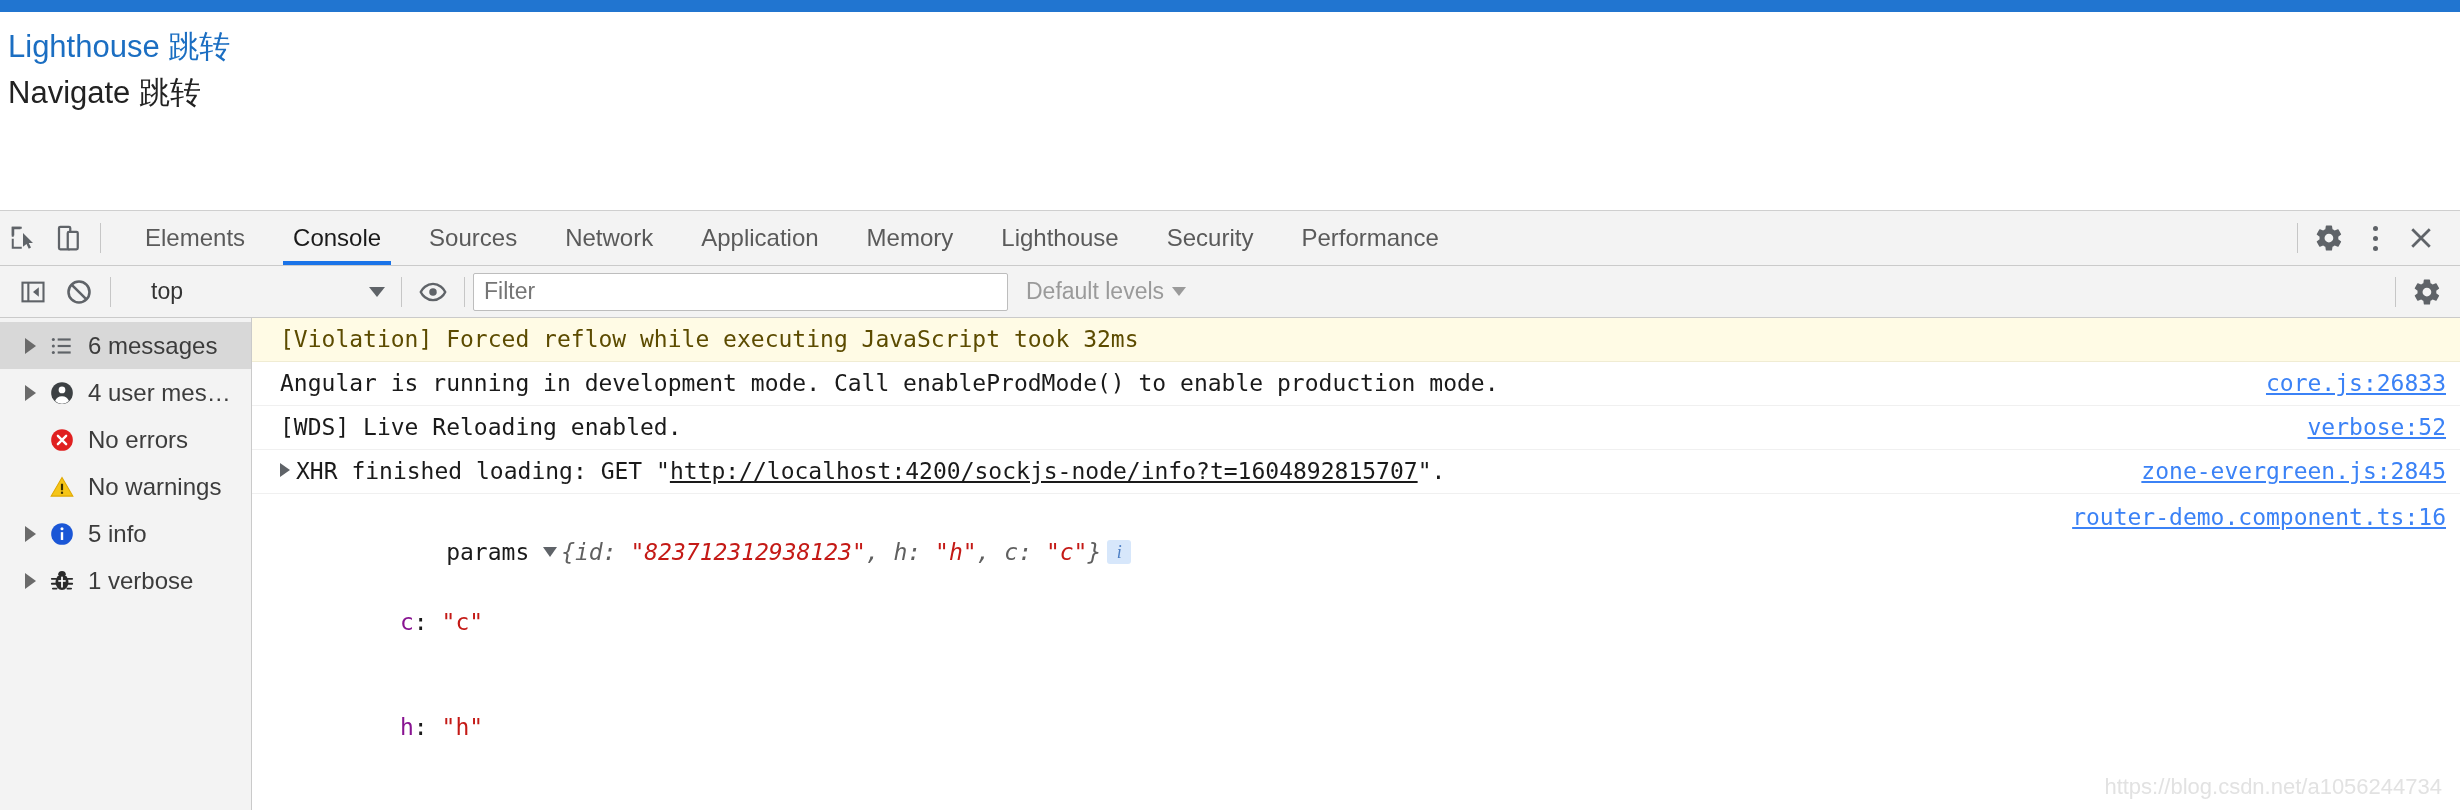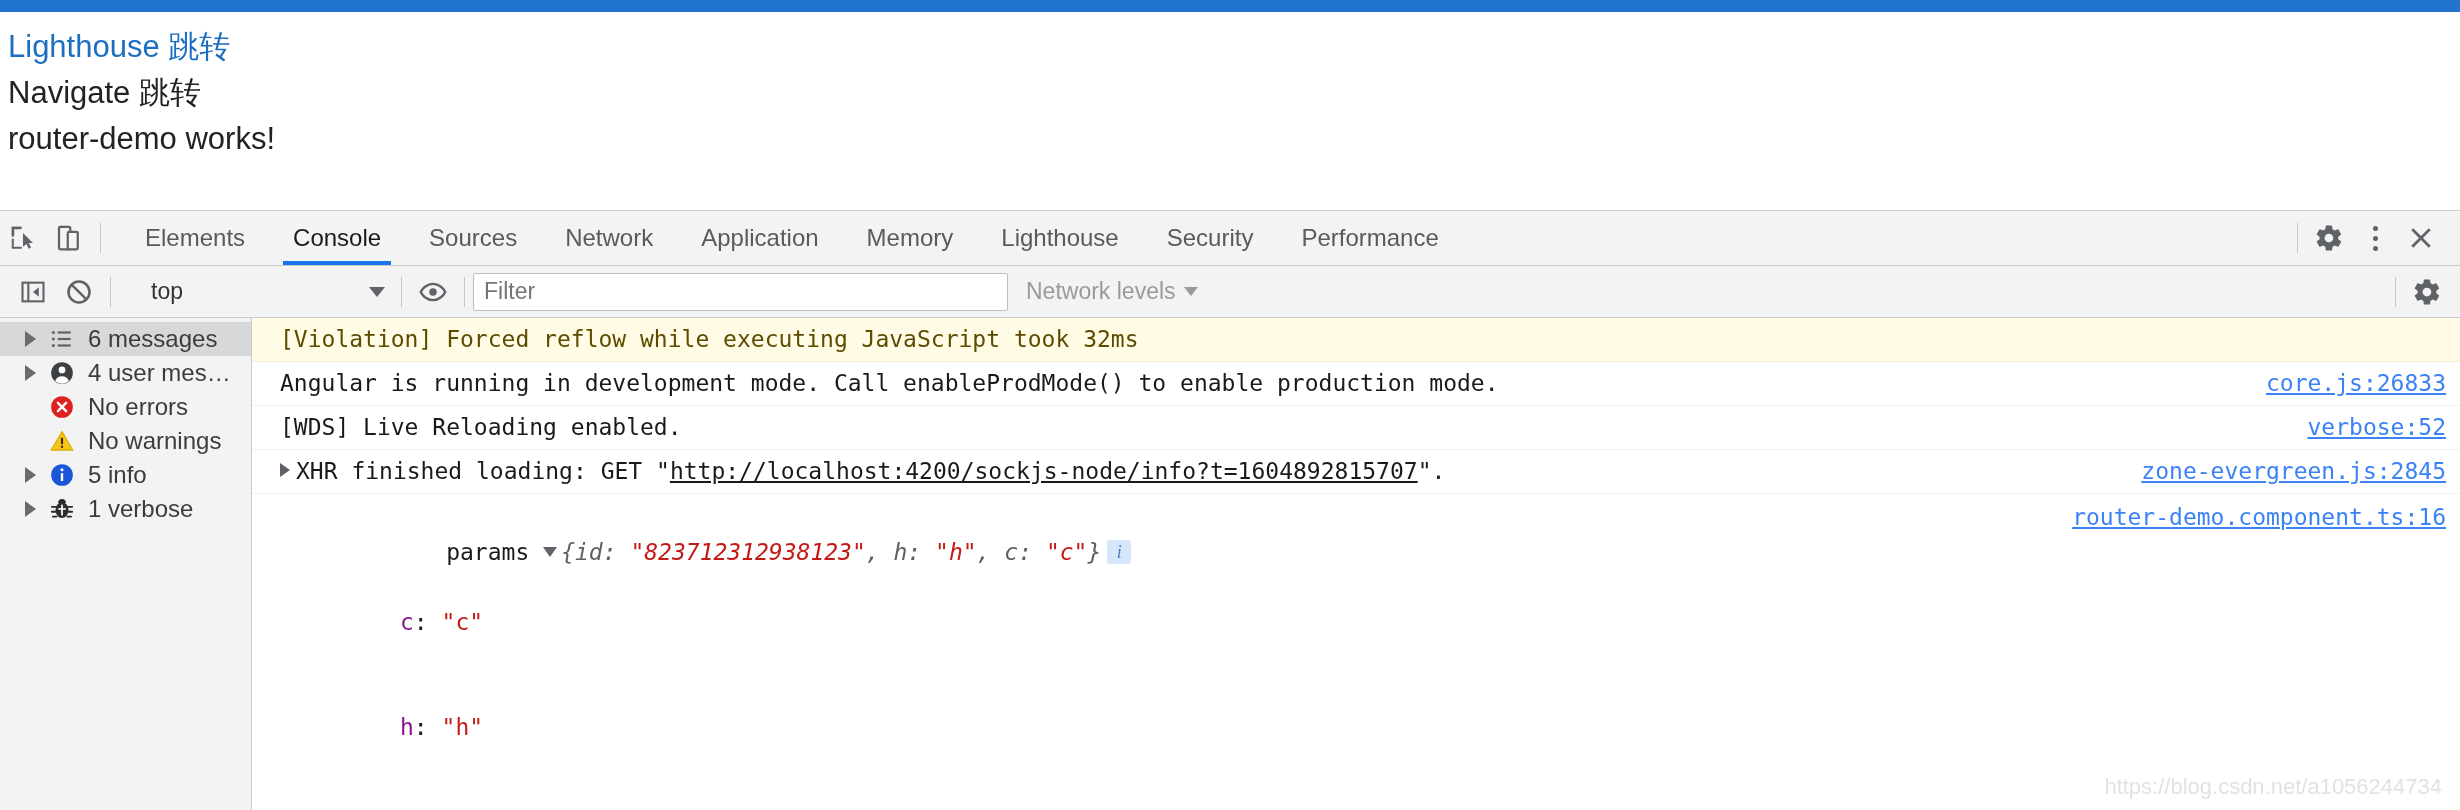--- a/index.html
+++ b/index.html
@@ -83,21 +83,21 @@
 
   
   .console-body { flex: 1 1 auto; display: flex; min-height: 0; position: relative; }
 
   
   .console-sidebar {
     width: 252px; background: #f3f3f3; border-right: 1px solid #cacaca;
     padding-top: 4px; flex: 0 0 auto;
   }
   .side-item {
-    display: flex; align-items: center; height: 34px; padding-left: 18px;
+    display: flex; align-items: center; height: 47px; padding-left: 18px;
     font-size: 24px; color: #3c3c3c; cursor: pointer; gap: 0;
     white-space: nowrap;
   }
   .side-item.selected { background: #d8d8d8; }
   .side-arrow {
     width: 24px; display: flex; align-items: center; justify-content: center;
     flex: 0 0 24px;
   }
   .side-arrow i {
     width: 0; height: 0; border-top: 8px solid transparent;
@@ -164,21 +164,20 @@
 </head>
 <body>
 
 <div id="app">
 
   <div class="browser-top-bar"></div>
 
   <div class="page-area">
     <div class="page-line page-link">Lighthouse 跳转</div>
     <div class="page-line">Navigate 跳转</div>
-    <div class="page-line">router-demo works!</div>
   </div>
 
   <div class="devtools">
 
     <div class="tabstrip">
       <div class="tb-icon-btn">
         <svg width="30" height="30" viewBox="0 0 24 24">
           <path d="M3 3h7v2H5v5H3V3z" fill="#5f6368"></path>
           <path d="M3 12h2v7h5v2H3v-9z" fill="none"></path>
           <path d="M3 3h8v1.6H4.6V11H3V3zm0 9.5h1.6V19H11v1.6H3V12.5z" fill="#5f6368"></path>
@@ -253,21 +252,21 @@
         <svg width="28" height="28" viewBox="0 0 24 24">
           <path d="M12 5C6.5 5 2.7 9.3 1.5 12c1.2 2.7 5 7 10.5 7s9.3-4.3 10.5-7C21.3 9.3 17.5 5 12 5z" fill="none" stroke="#5f6368" stroke-width="2"></path>
           <circle cx="12" cy="12" r="3.2" fill="#5f6368"></circle>
         </svg>
       </div>
       <div class="tb-sep"></div>
 
       <input class="filter-input" type="text" placeholder="Filter" style="">
 
       <div class="levels">
-        <span>Network levels</span>
+        <span>Default levels</span>
         <span class="tri"></span>
       </div>
 
       <div class="toolbar-right">
         <div class="tb-sep"></div>
         <div class="tb-icon-btn">
           <svg width="30" height="30" viewBox="0 0 24 24">
             <path fill="#5f6368" d="M19.4 13c.04-.32.06-.66.06-1s-.02-.68-.07-1l2.11-1.65a.5.5 0 0 0 .12-.64l-2-3.46a.5.5 0 0 0-.6-.22l-2.49 1a7.3 7.3 0 0 0-1.73-1l-.38-2.65A.49.49 0 0 0 13.93 2h-4a.49.49 0 0 0-.49.42L9.07 5.07a7.68 7.68 0 0 0-1.74 1l-2.48-1a.5.5 0 0 0-.61.22l-2 3.46a.5.5 0 0 0 .12.64L4.47 11a7.93 7.93 0 0 0 0 2l-2.11 1.65a.5.5 0 0 0-.12.64l2 3.46a.5.5 0 0 0 .61.22l2.49-1a7.3 7.3 0 0 0 1.73 1l.38 2.65a.49.49 0 0 0 .49.42h4a.49.49 0 0 0 .49-.42l.37-2.65a7.68 7.68 0 0 0 1.74-1l2.48 1a.5.5 0 0 0 .61-.22l2-3.46a.5.5 0 0 0-.12-.64zM11.93 15.5A3.5 3.5 0 1 1 15.43 12a3.5 3.5 0 0 1-3.5 3.5z"></path>
           </svg>
         </div>

